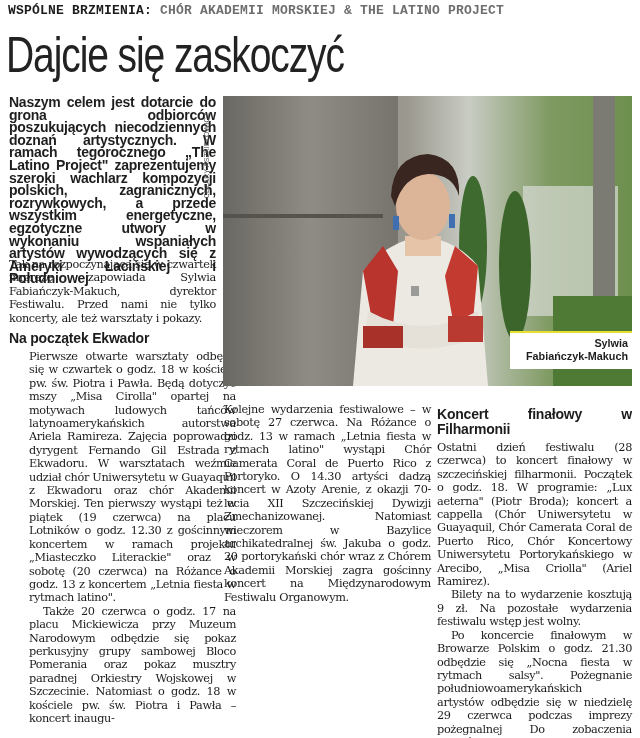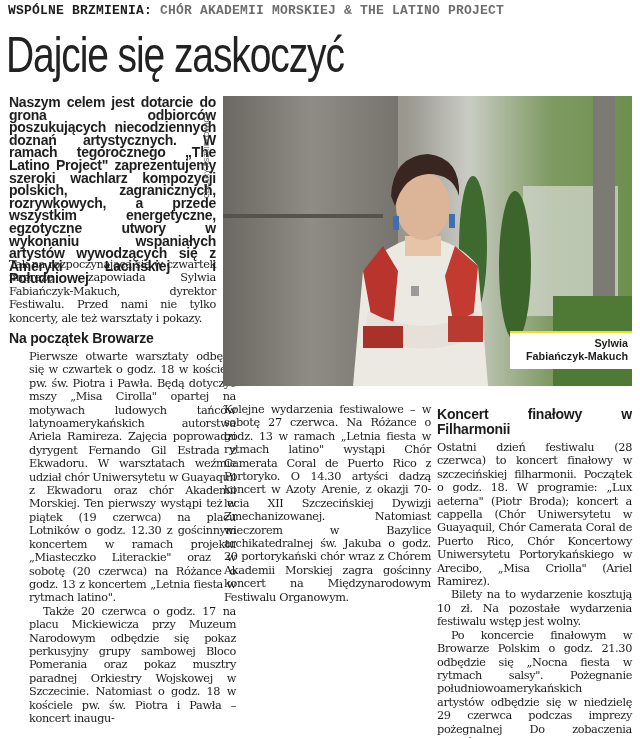--- a/index.html
+++ b/index.html
@@ -29,21 +29,21 @@
   <span class="k1">WSPÓLNE BRZMIENIA:</span>
   <span class="k2">CHÓR AKADEMII MORSKIEJ &amp; THE LATINO PROJECT</span>
 </div>
 
 <h1 class="headline" style="margin:0;">Dajcie się zaskoczyć</h1>
 
 <div class="lead">Naszym celem jest dotarcie do grona odbiorców poszukujących niecodziennych doznań artystycznych. W ramach tegorocznego „The Latino Project" zaprezentujemy szeroki wachlarz kompozycji polskich, zagranicznych, rozrywkowych, a przede wszystkim energetyczne, egzotyczne utwory w wykonaniu wspaniałych artystów wywodzących się z Ameryki Łacińskiej i Południowej</div>
 
 <div class="col1a serif">
   <p class="p">Tak na rozpoczynającą się w czwartek imprezę zapowiada Sylwia Fabiańczyk-Makuch, dyrektor Festiwalu. Przed nami nie tylko koncerty, ale też warsztaty i pokazy.</p>
-  <div class="sub">Na początek Browarze</div>
+  <div class="sub">Na początek Ekwador</div>
 </div>
 
 <div class="col1b serif">
   <p class="p">Pierwsze otwarte warsztaty odbędą się w czwartek o godz. 18 w kościele pw. św. Piotra i Pawła. Będą dotyczyć mszy „Misa Cirolla" opartej na motywach ludowych tańców latynoamerykańskich autorstwa Ariela Ramireza. Zajęcia poprowadzi dyrygent Fernando Gil Estrada z Ekwadoru. W warsztatach weźmie udział chór Uniwersytetu w Guayaquil z Ekwadoru oraz chór Akademii Morskiej. Ten pierwszy wystąpi też w piątek (19 czerwca) na placu Lotników o godz. 12.30 z gościnnym koncertem w ramach projektu „Miasteczko Literackie" oraz w sobotę (20 czerwca) na Różance o godz. 13 z koncertem „Letnia fiesta w rytmach latino".</p>
   <p class="p ind">Także 20 czerwca o godz. 17 na placu Mickiewicza przy Muzeum Narodowym odbędzie się pokaz perkusyjny grupy sambowej Bloco Pomerania oraz pokaz musztry paradnej Orkiestry Wojskowej w Szczecinie. Natomiast o godz. 18 w kościele pw. św. Piotra i Pawła – koncert inaugu-</p>
 </div>
 
 <div class="credit">
   <span>CEZARY ASZKIEŁOWICZ</span>
 </div>
@@ -92,15 +92,15 @@
   <div>Fabiańczyk-Makuch</div>
 </div>
 
 <div class="col2 serif">
   <p class="p">Kolejne wydarzenia festiwalowe – w sobotę 27 czerwca. Na Różance o godz. 13 w ramach „Letnia fiesta w rytmach latino" wystąpi Chór Camerata Coral de Puerto Rico z Portoryko. O 14.30 artyści dadzą koncert w Azoty Arenie, z okazji 70-lecia XII Szczecińskiej Dywizji Zmechanizowanej. Natomiast wieczorem w Bazylice archikatedralnej św. Jakuba o godz. 20 portorykański chór wraz z Chórem Akademii Morskiej zagra gościnny koncert na Międzynarodowym Festiwalu Organowym.</p>
 </div>
 
 <div class="col3 serif">
   <div class="sub" style="margin-top:4px;">Koncert finałowy w Filharmonii</div>
   <p class="p">Ostatni dzień festiwalu (28 czerwca) to koncert finałowy w szczecińskiej filharmonii. Początek o godz. 18. W programie: „Lux aeterna" (Piotr Broda); koncert a cappella (Chór Uniwersytetu w Guayaquil, Chór Camerata Coral de Puerto Rico, Chór Koncertowy Uniwersytetu Portorykańskiego w Arecibo, „Misa Criolla" (Ariel Ramirez).</p>
-  <p class="p ind">Bilety na to wydarzenie kosztują 10 zł. Na pozostałe wydarzenia festiwalu wstęp jest wolny.</p>
+  <p class="p ind">Bilety na to wydarzenie kosztują 9 zł. Na pozostałe wydarzenia festiwalu wstęp jest wolny.</p>
   <p class="p ind"><span>Po koncercie finałowym w Browarze Polskim o godz. 21.30 odbędzie się „Nocna fiesta w rytmach salsy". Pożegnanie południowoamerykańskich artystów odbędzie się w niedzielę 29 czerwca podczas imprezy pożegnalnej Do zobaczenia „Wspólne brzmienia" w Starej Rzeźni o godz. 19.</span> </p>
 </div>
 
 </body></html>

